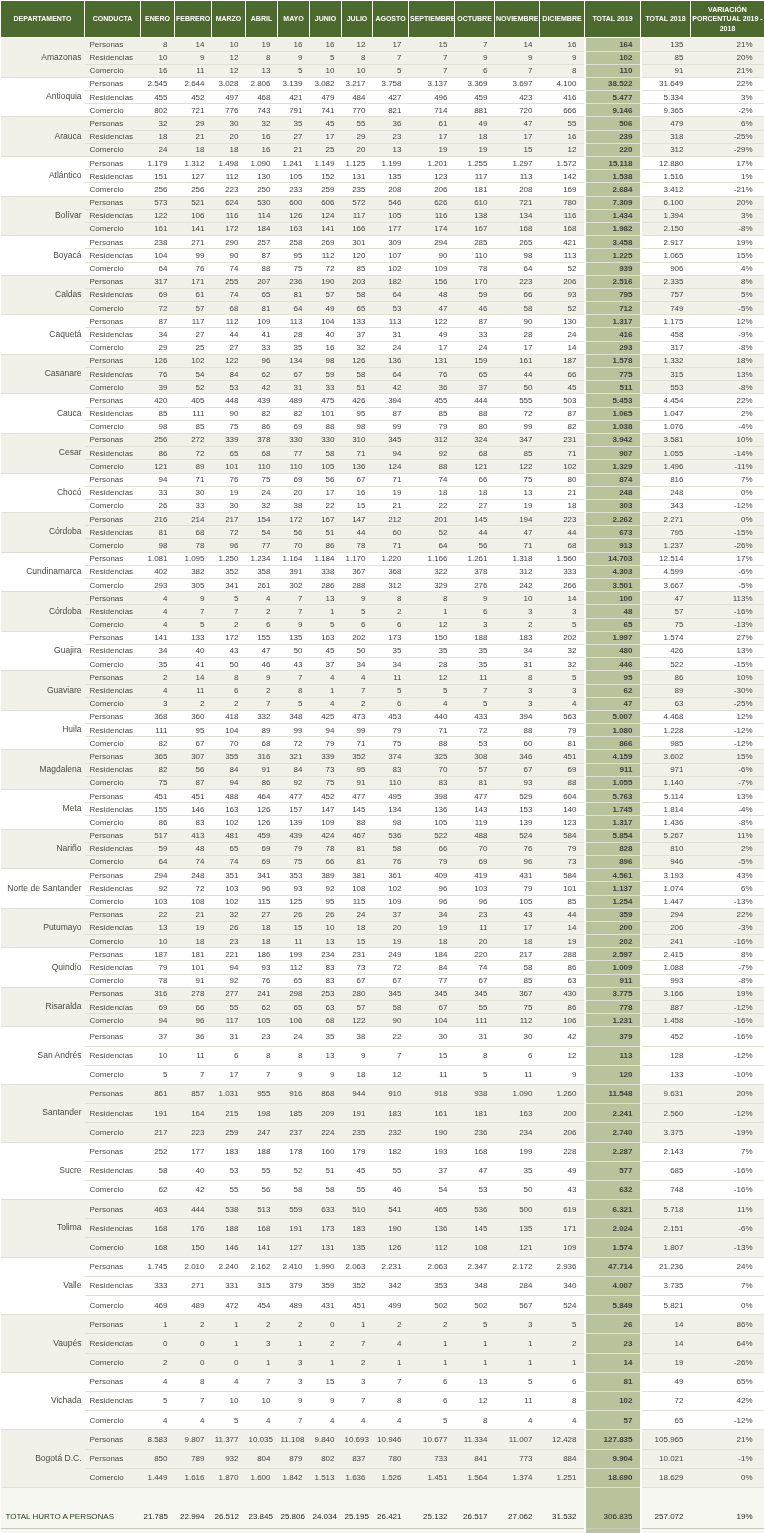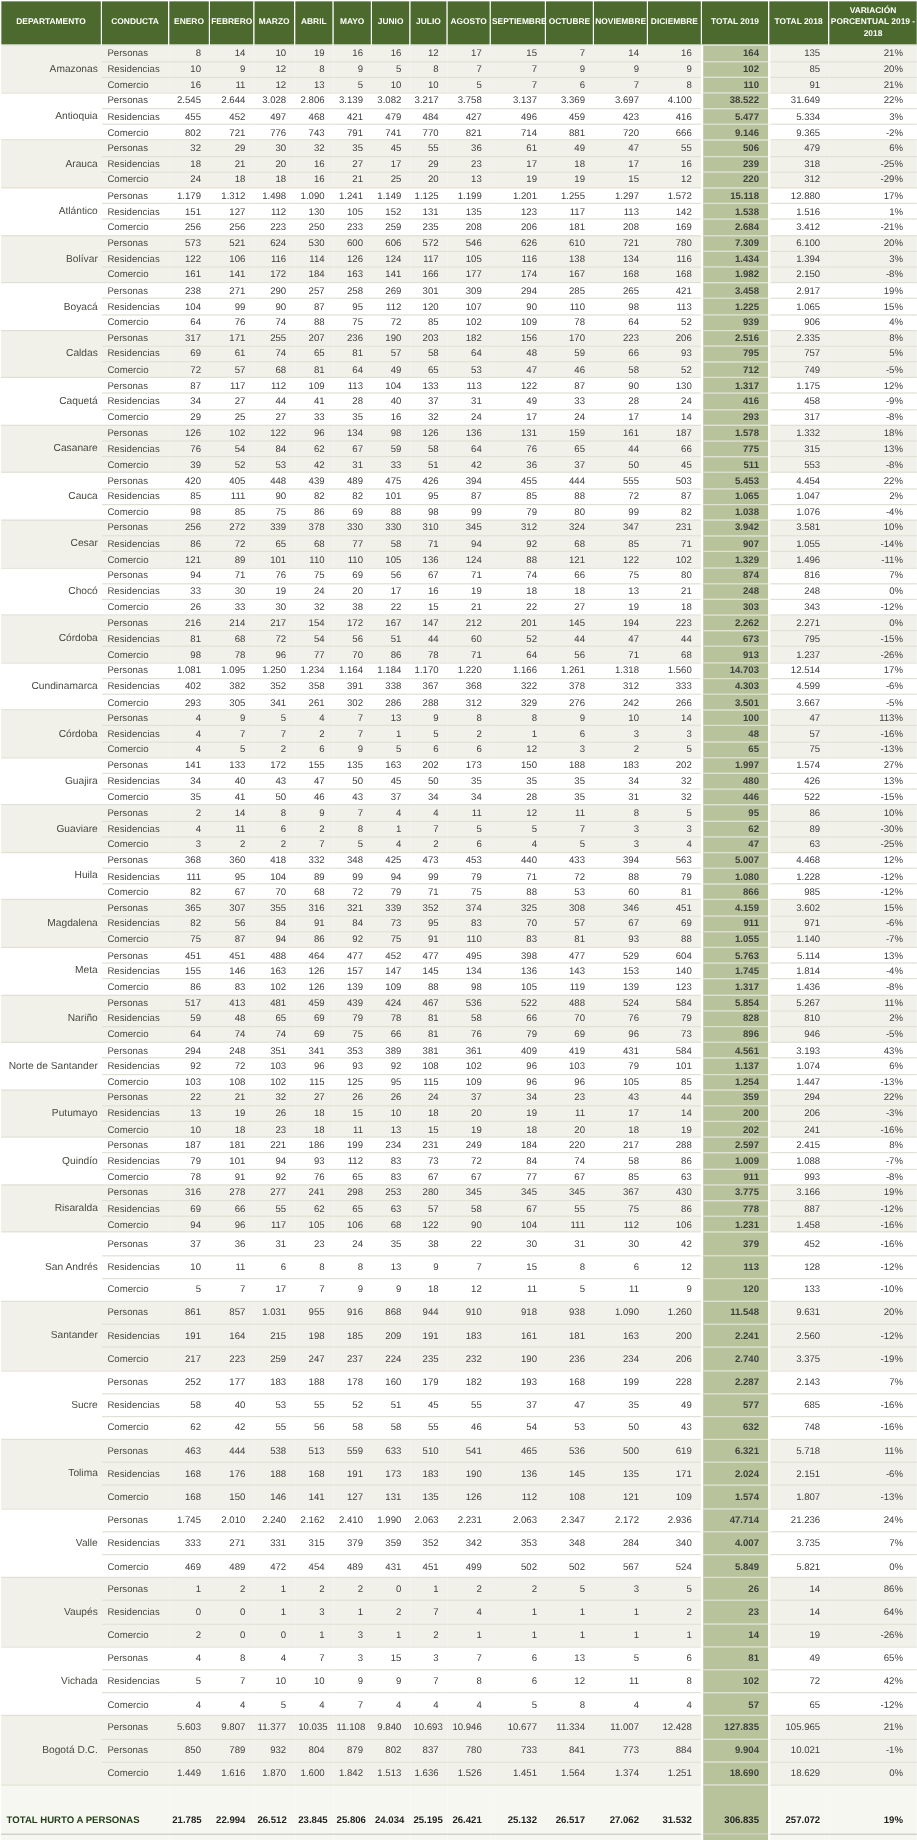--- a/index.html
+++ b/index.html
@@ -16,21 +16,21 @@
   }
   td.dept{font-size:8.5px;color:#4a4a42;padding-left:5px;text-align:right;margin-top:44px;}
   td.conducta{color:#4a4a42;padding-left:5px;text-align:left;}
   td.num{text-align:right;padding-right:7px;}
   tr.stripe td{background:var(--stripe-bg,#f1f1ea);}
   td.t2019{background:var(--total-bg,#b9c39b) !important;font-weight:bold;
     border-left:2px solid #ffffff;border-right:2px solid #ffffff;}
   td.var{padding-right:12px;}
   tr.tall td{padding-top:4.5px;padding-bottom:4.5px;}
   tr.total-row td{
-    font-weight:bold;font-size:8px;background:#f7f7f2;color:#222222;
+    font-weight:normal;font-size:8px;background:#f7f7f2;color:#222222;
     border-top:1px solid #c9c9bd;border-bottom:1px solid #c9c9bd;
     padding-top:24px;padding-bottom:6px;
   }
   tr.total-row td.total-label{
     color:#23401a;text-align:left;padding-left:5px;line-height:1.25;
   }
   tr.total-row td.t2019{background:var(--total-bg,#b9c39b) !important;}
 </style>
 </head>
 <body>
@@ -1834,21 +1834,21 @@
           <td class="num">8</td>
           <td class="num">4</td>
           <td class="num">4</td>
           <td class="num t2019">57</td>
           <td class="num">65</td>
           <td class="num var">-12%</td>
         </tr>
         <tr class="stripe tall">
           <td class="dept" rowspan="3">Bogotá D.C.</td>
           <td class="conducta">Personas</td>
-          <td class="num">5.603</td>
+          <td class="num">8.583</td>
           <td class="num">9.807</td>
           <td class="num">11.377</td>
           <td class="num">10.035</td>
           <td class="num">11.108</td>
           <td class="num">9.840</td>
           <td class="num">10.693</td>
           <td class="num">10.946</td>
           <td class="num">10.677</td>
           <td class="num">11.334</td>
           <td class="num">11.007</td>

